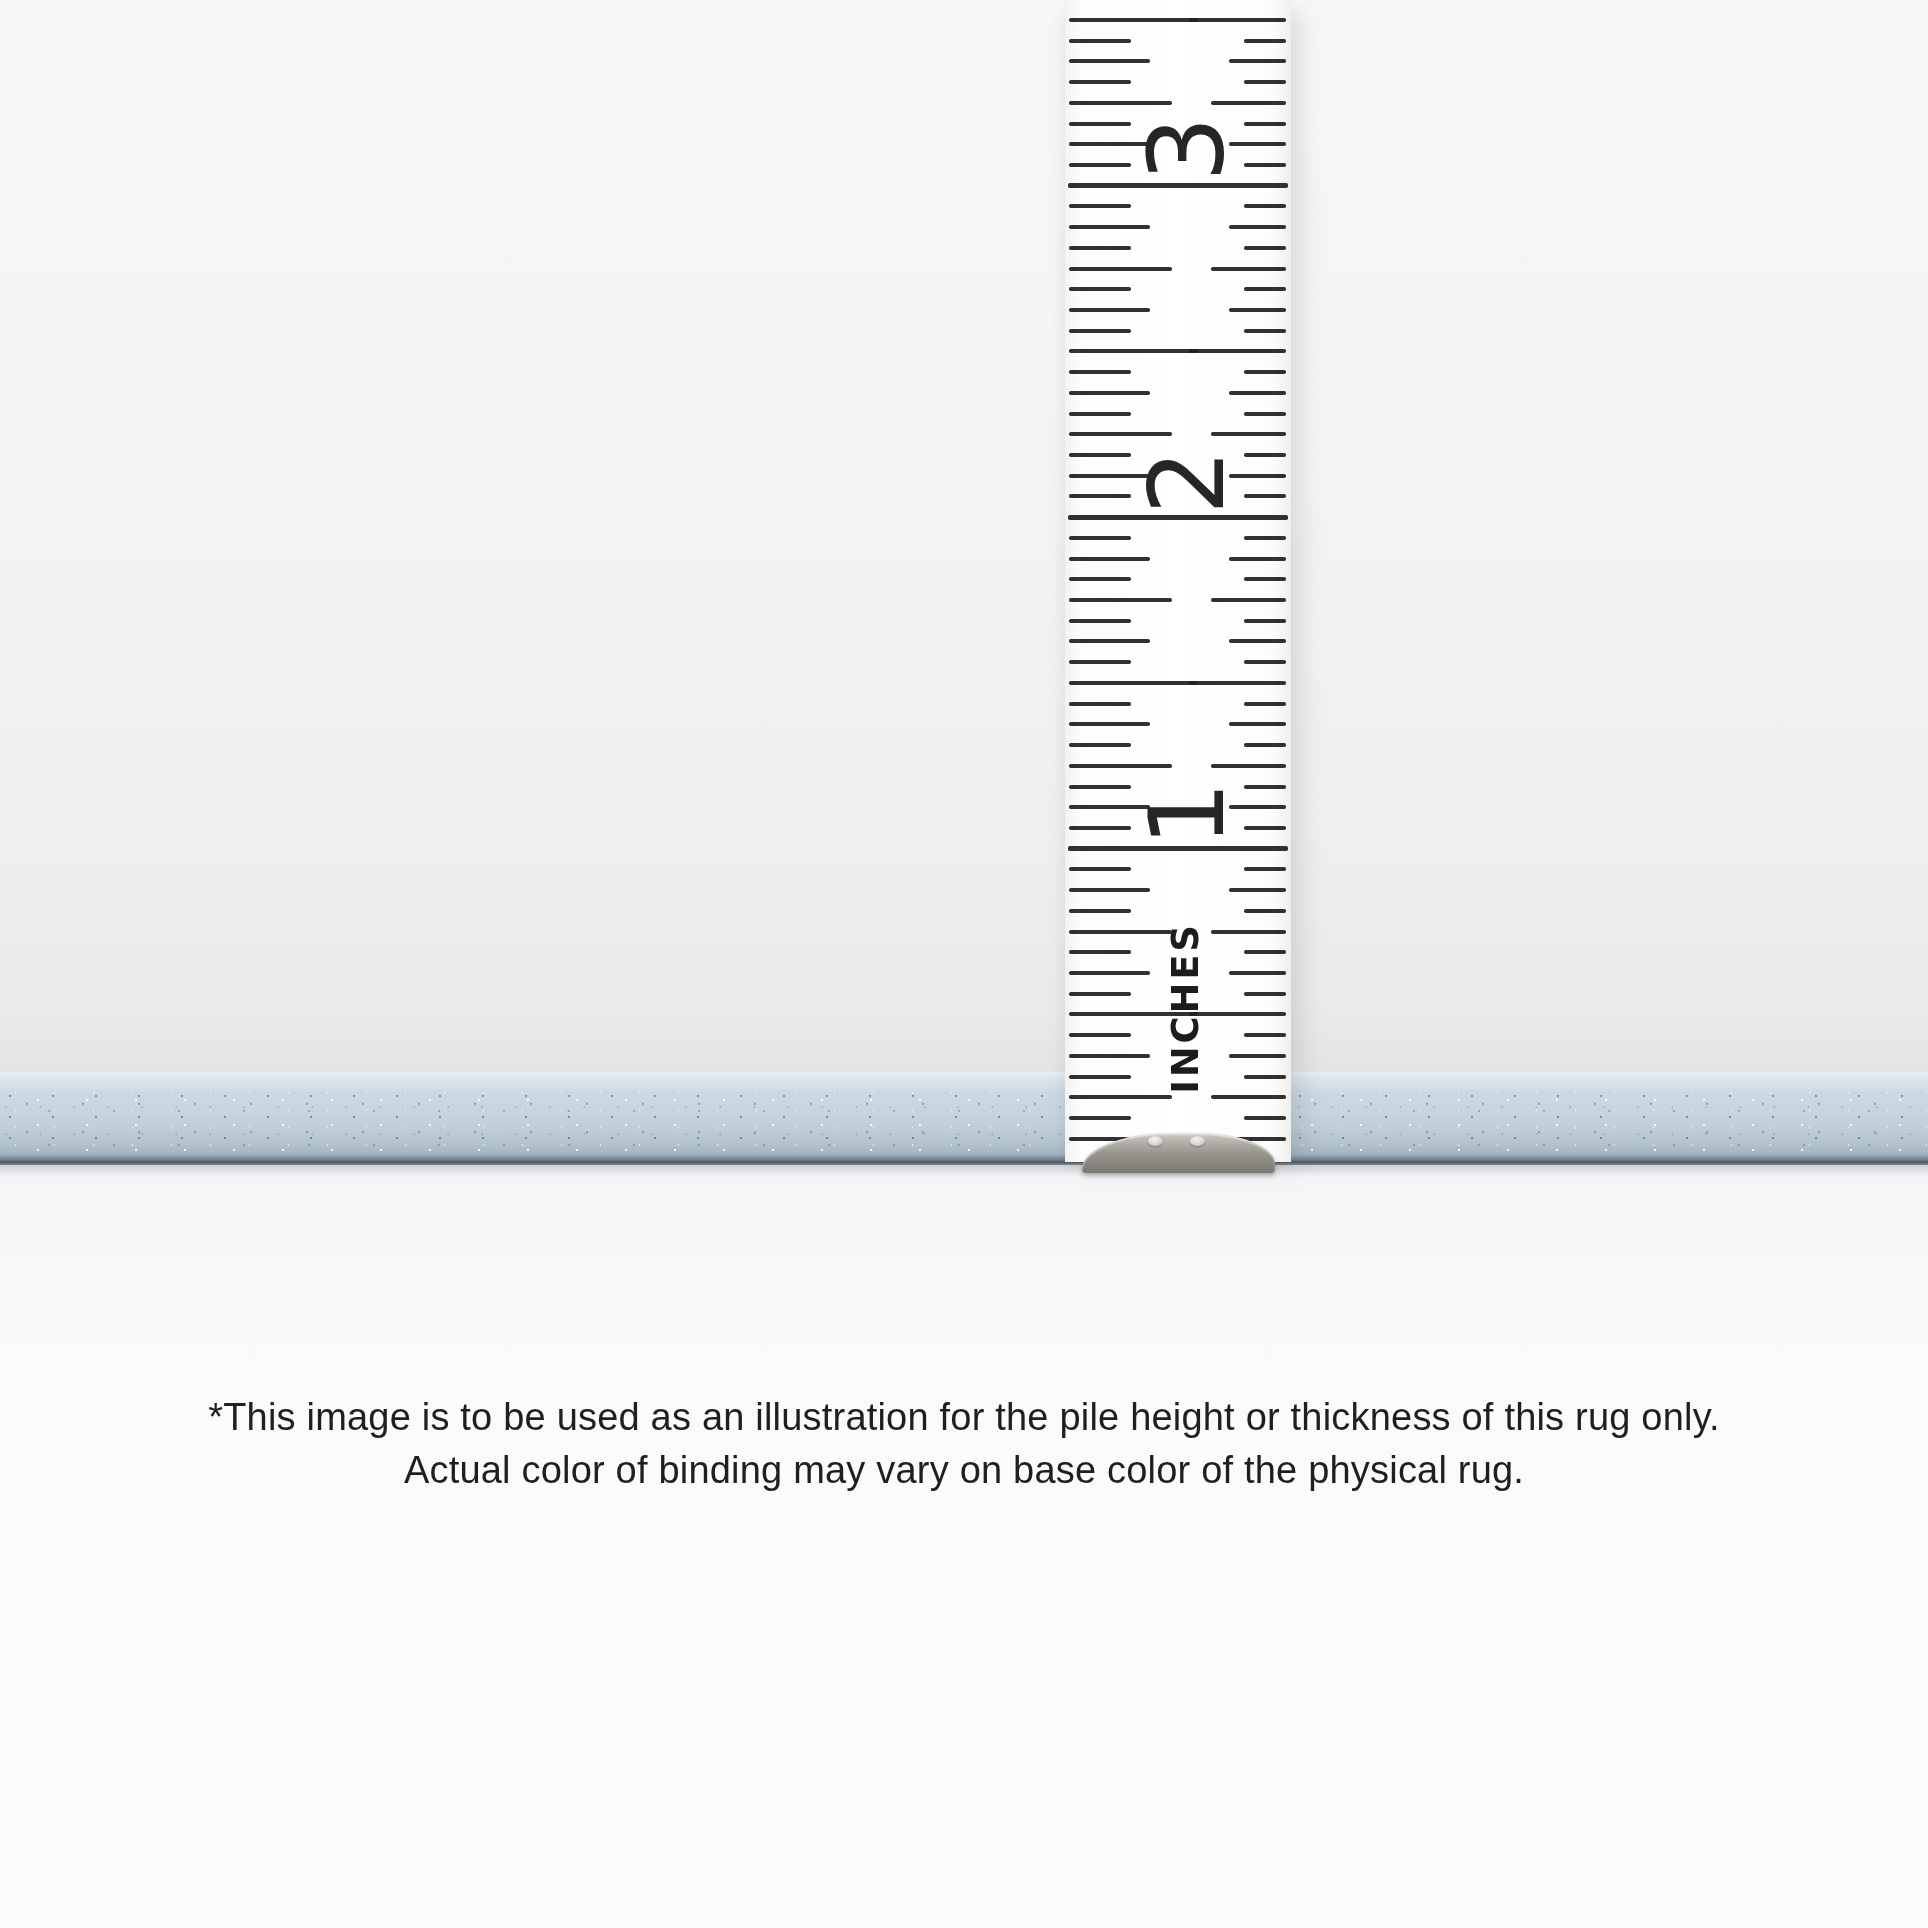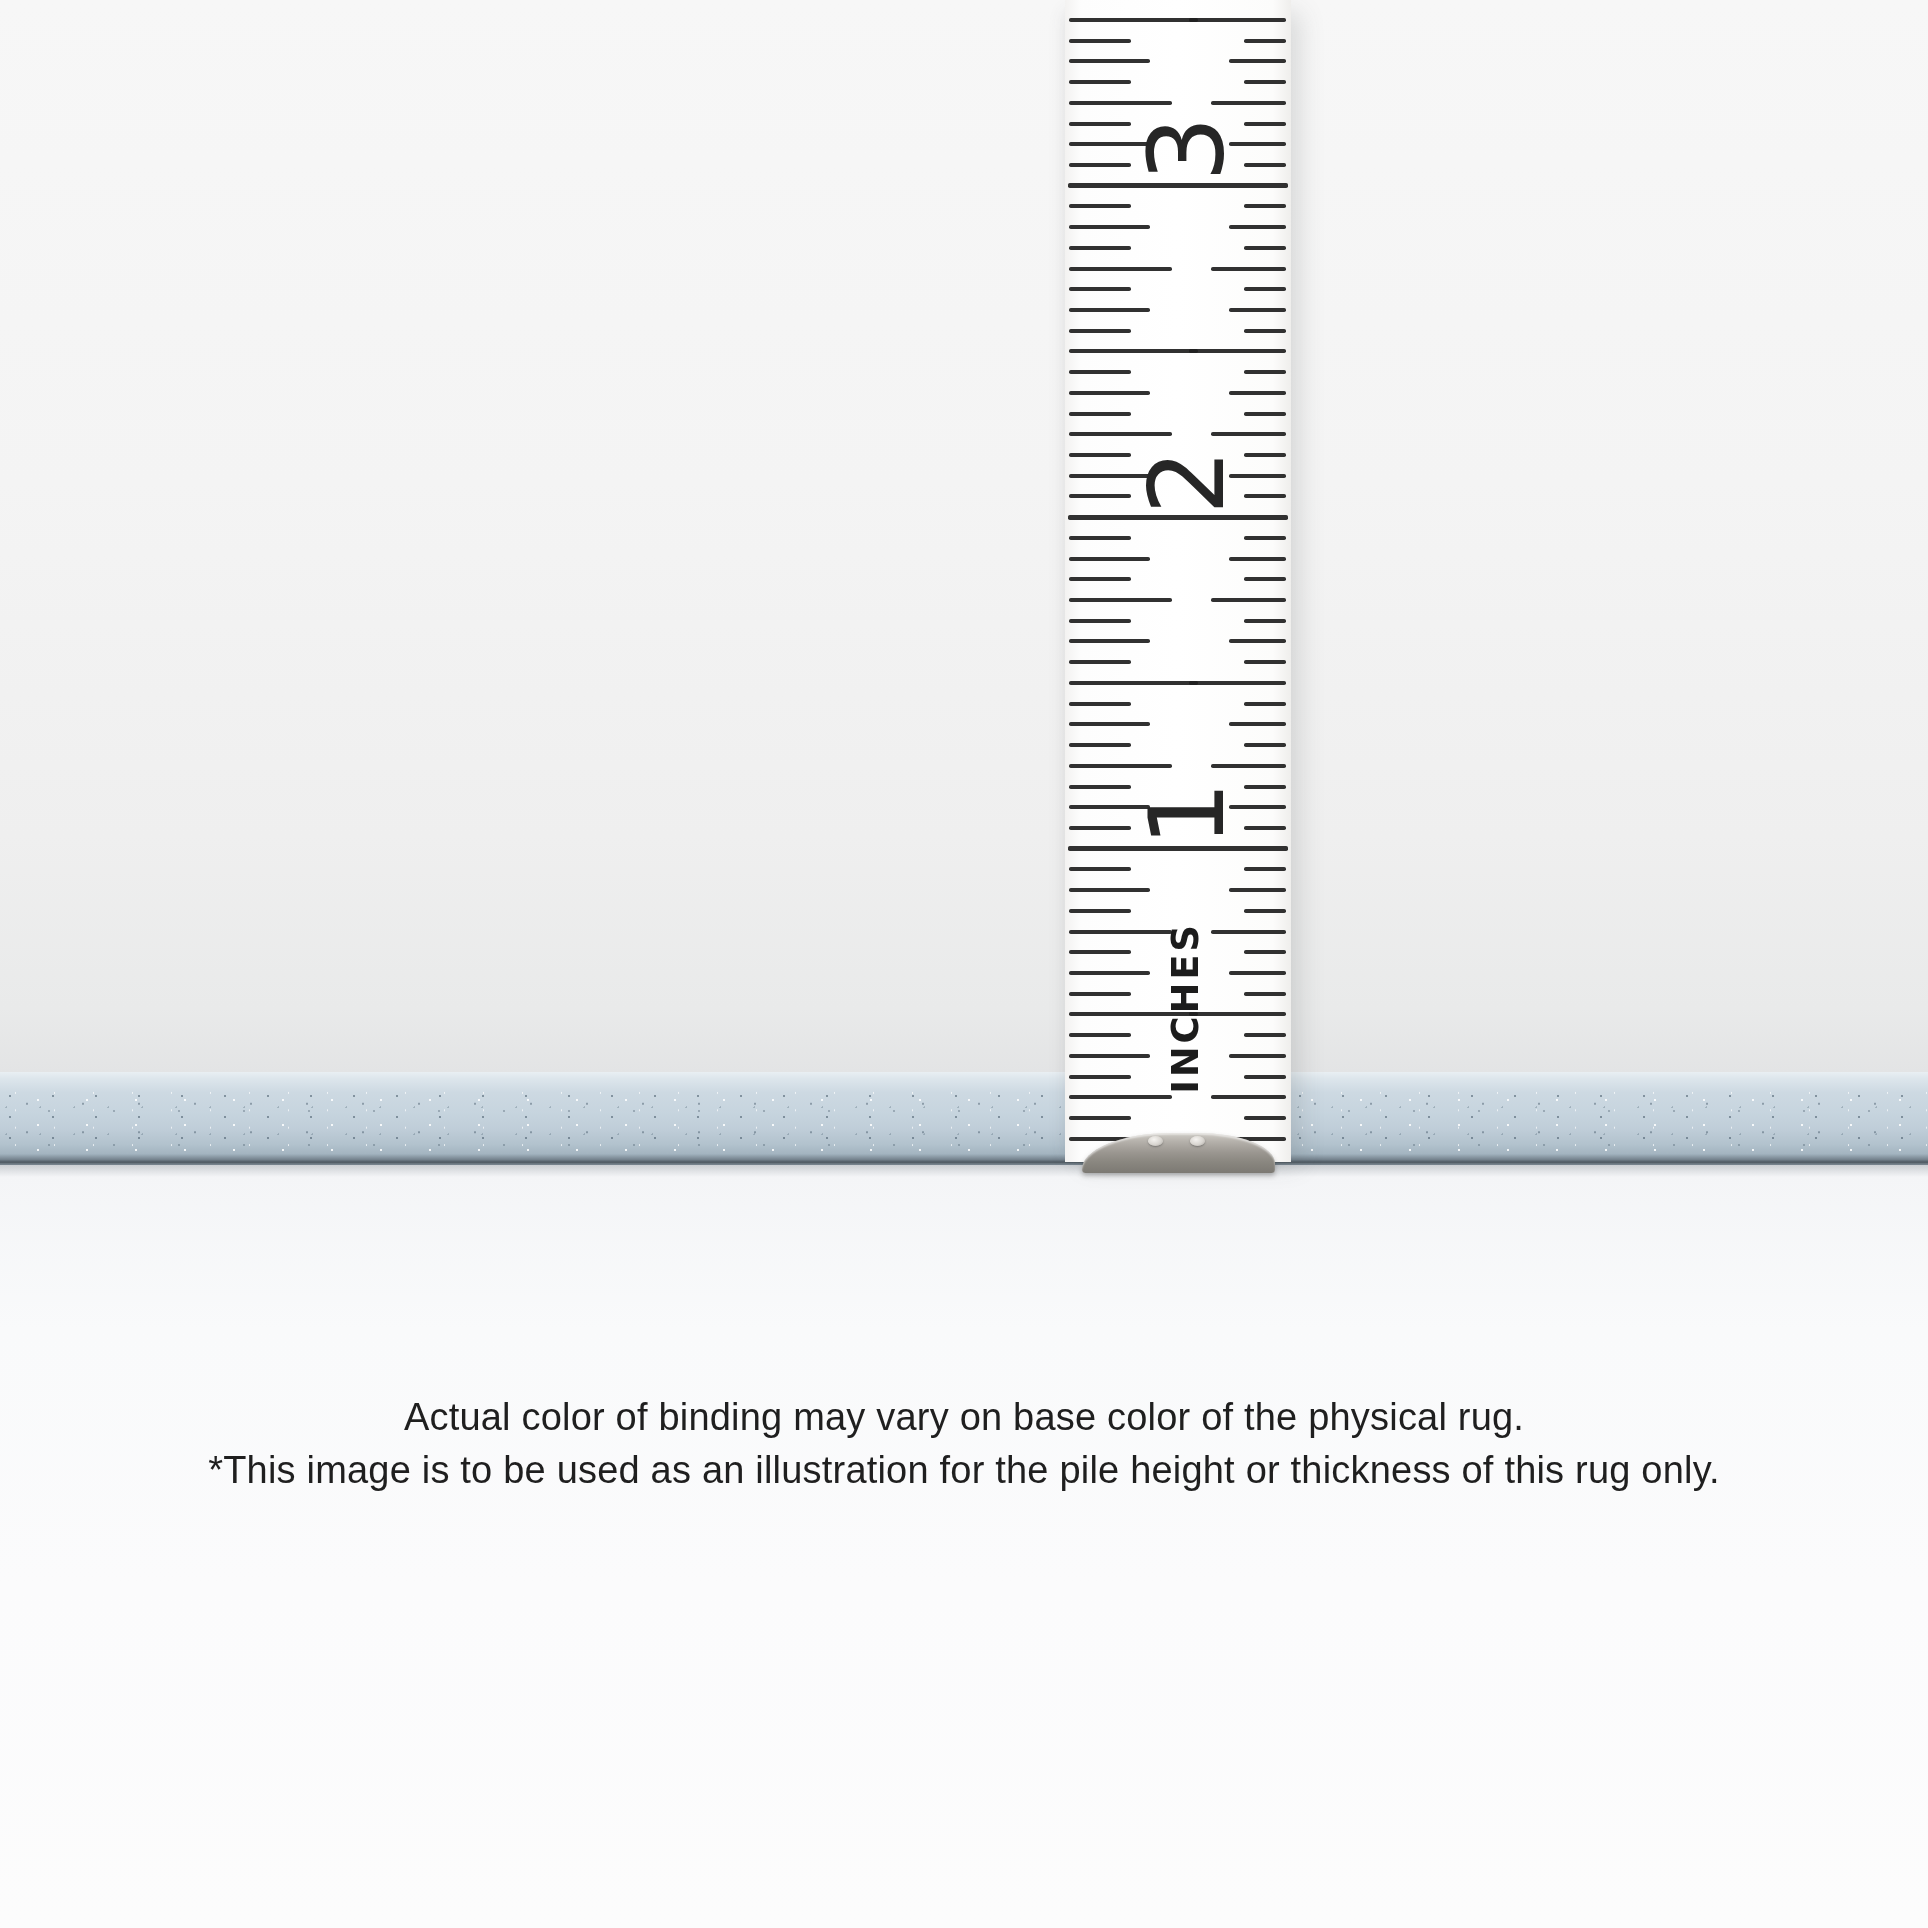--- a/index.html
+++ b/index.html
@@ -221,18 +221,18 @@
 
     <div class="inches-label">INCHES</div>
 
     <div class="metal-tip">
       <div class="rivet rivet-1"></div>
       <div class="rivet rivet-2"></div>
     </div>
   </div>
 
   <div class="caption">
+    <div>*This image is to be used as an illustration for the pile height or thickness of this rug only.</div>
     <div>Actual color of binding may vary on base color of the physical rug.</div>
-    <div>*This image is to be used as an illustration for the pile height or thickness of this rug only.</div>
   </div>
 
 </div>
 
 
 </body></html>

